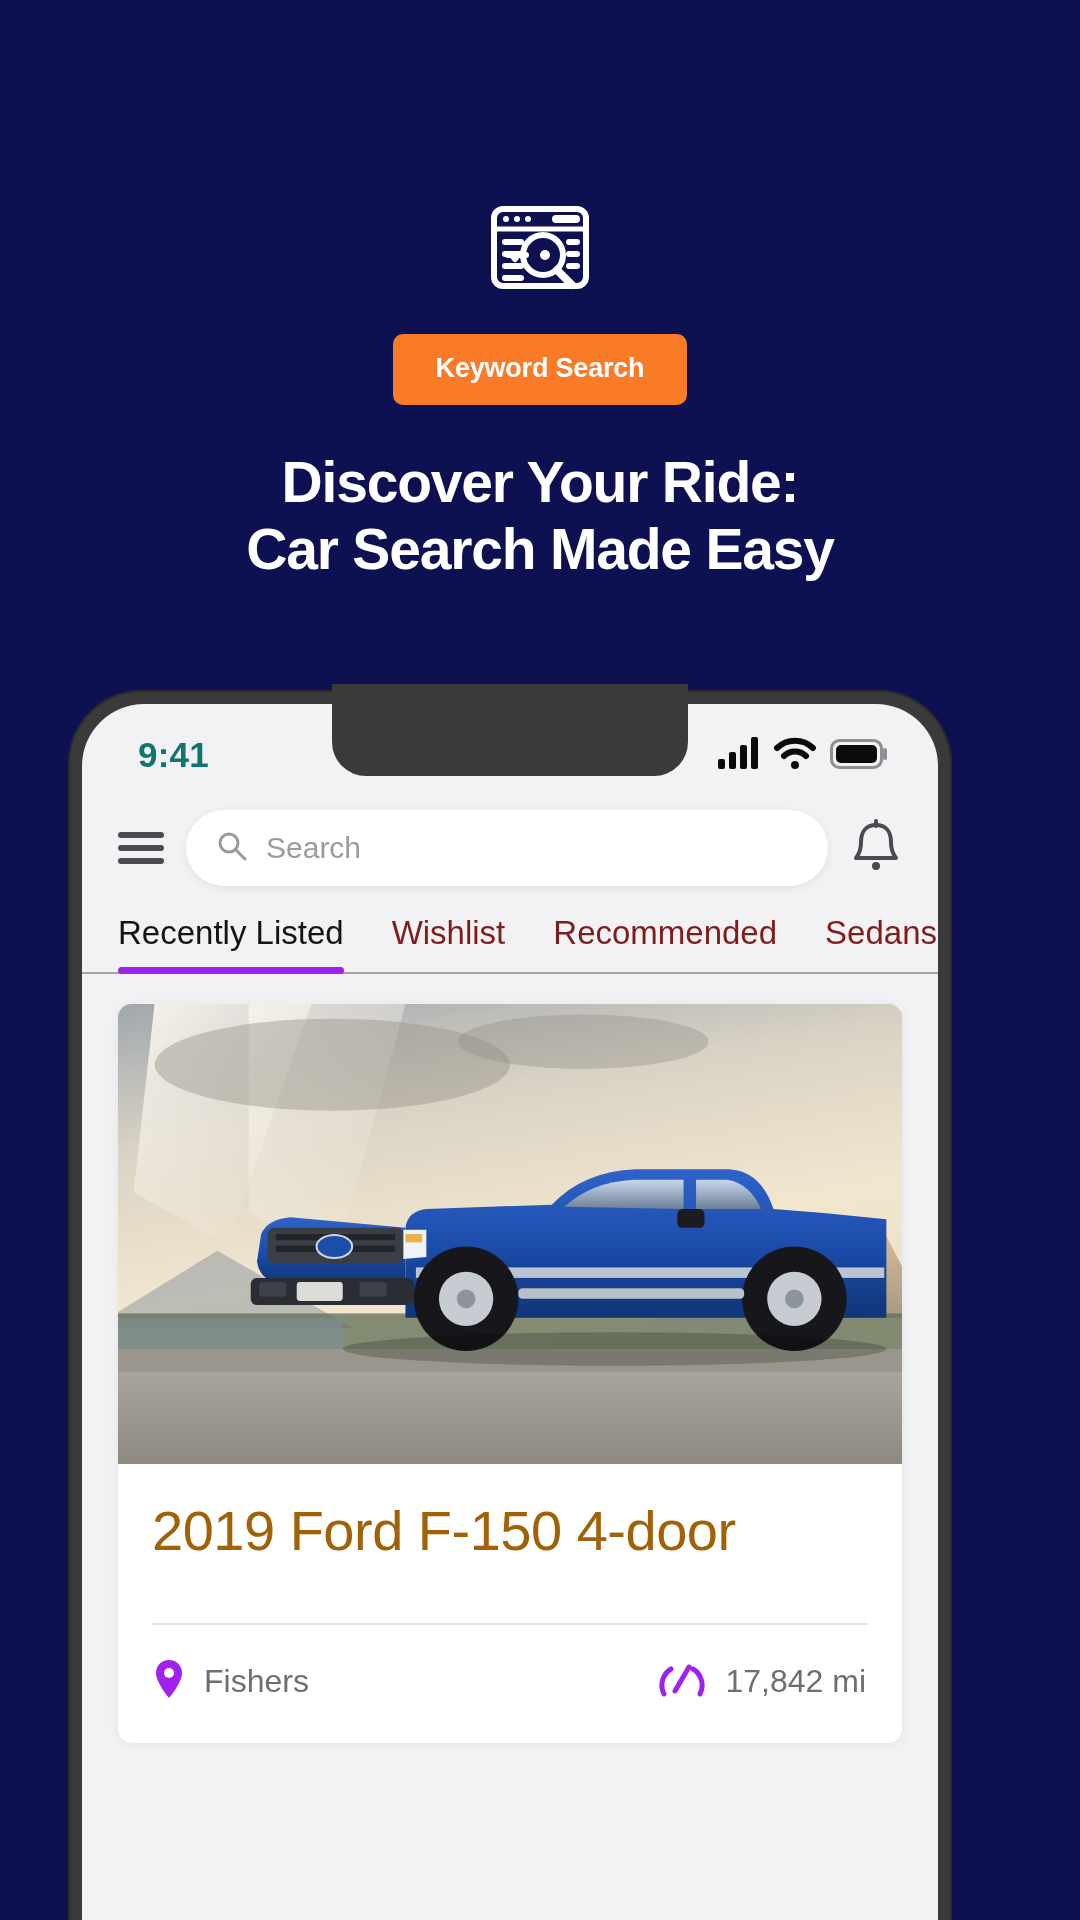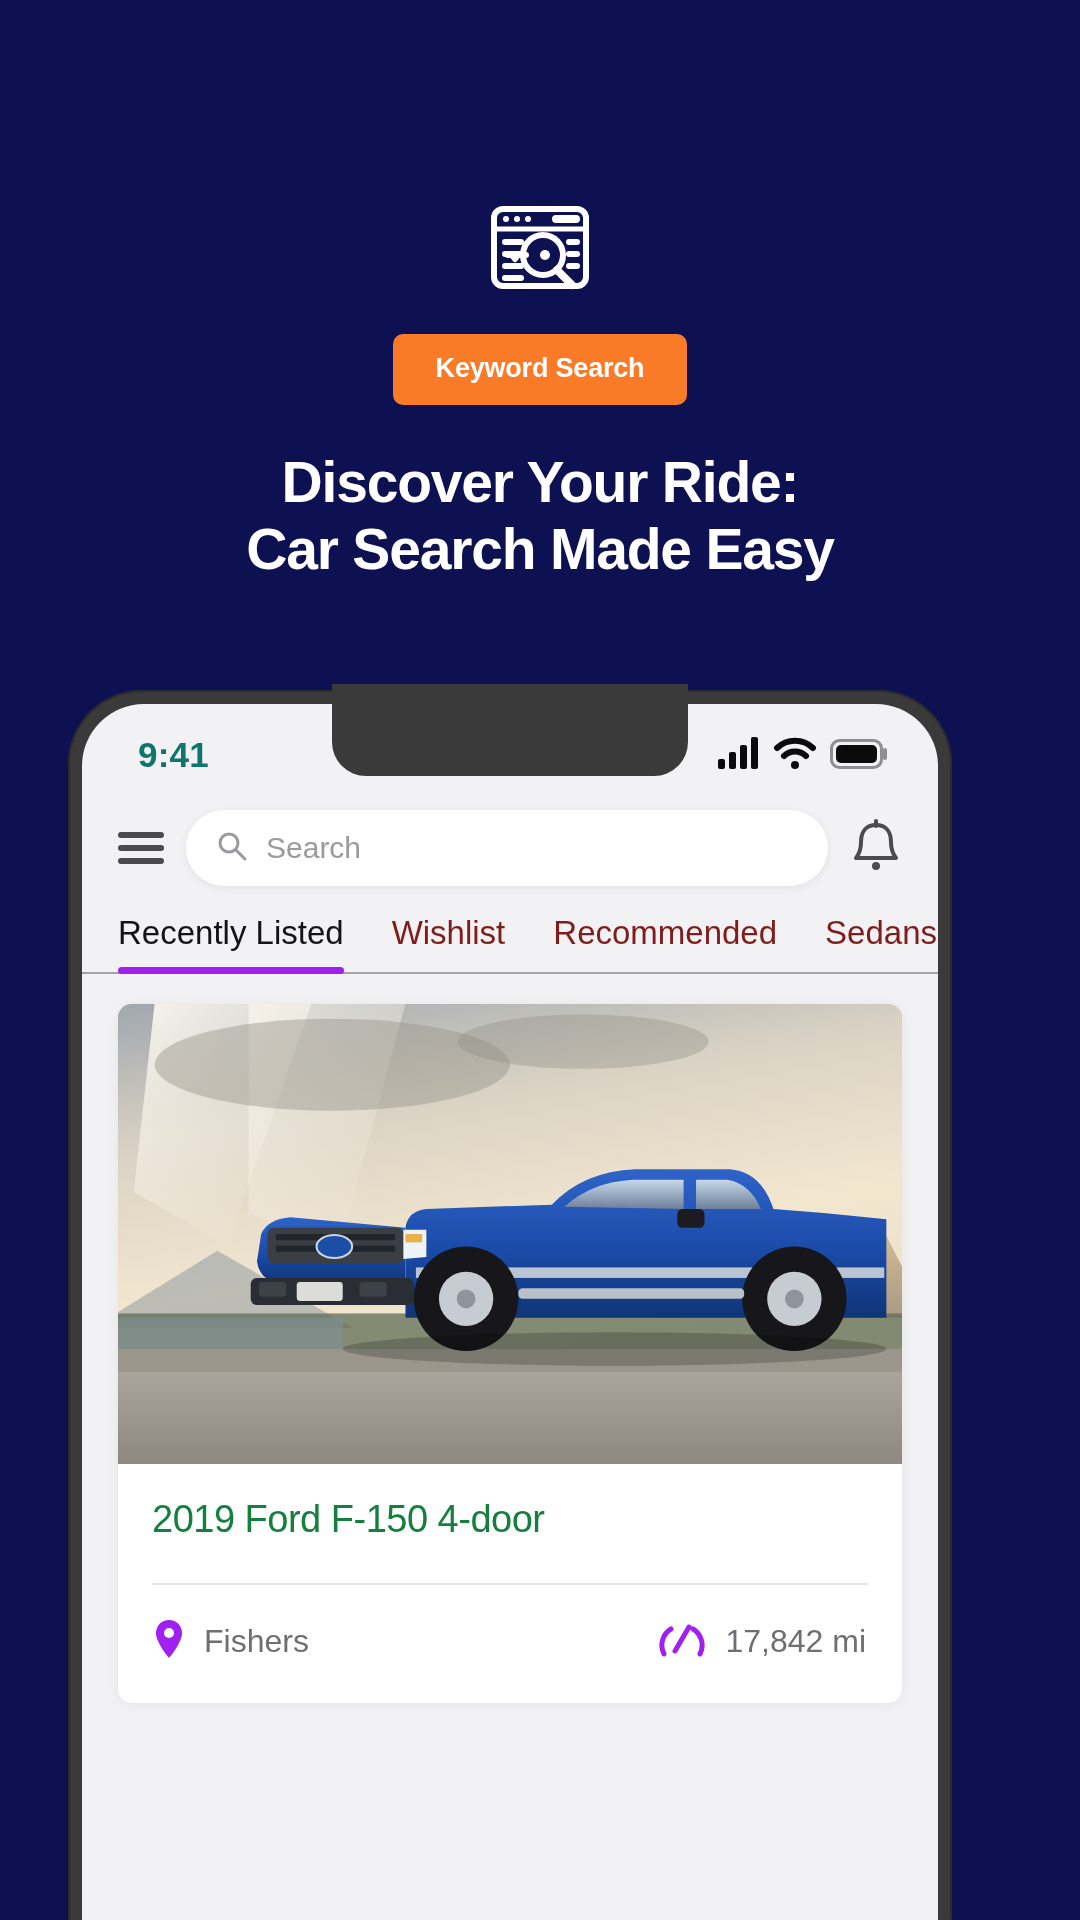--- a/index.html
+++ b/index.html
@@ -195,24 +195,24 @@
     position: relative;
     height: 460px;
     overflow: hidden;
     background: #c9c3b6;
   }
   .car-photo svg { display: block; width: 100%; height: 100%; }
 
   .card-body { padding: 34px 34px 0 34px; }
 
   .card-title {
-    font-size: 38px;
-    color: #15803d;
+    font-size: 56px;
+    color: #a16207;
     letter-spacing: -0.5px;
-    padding-bottom: 42px;
+    padding-bottom: 60px;
   }
 
   .divider {
     height: 2px;
     background: #e4e4e8;
   }
 
   .meta-row {
     display: flex;
     align-items: center;

